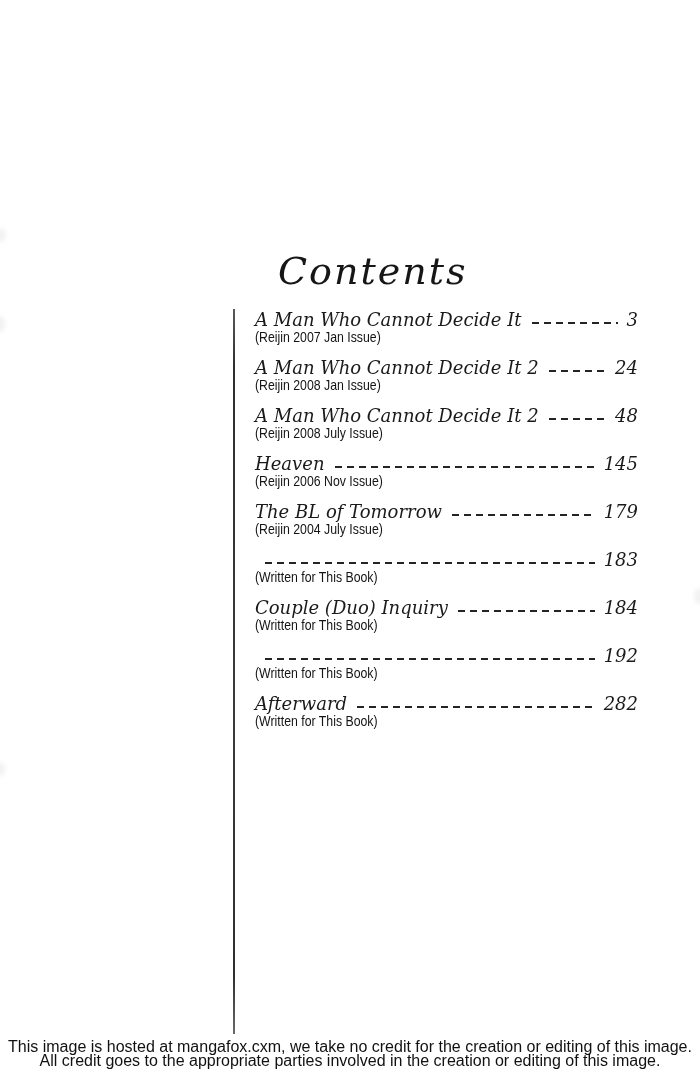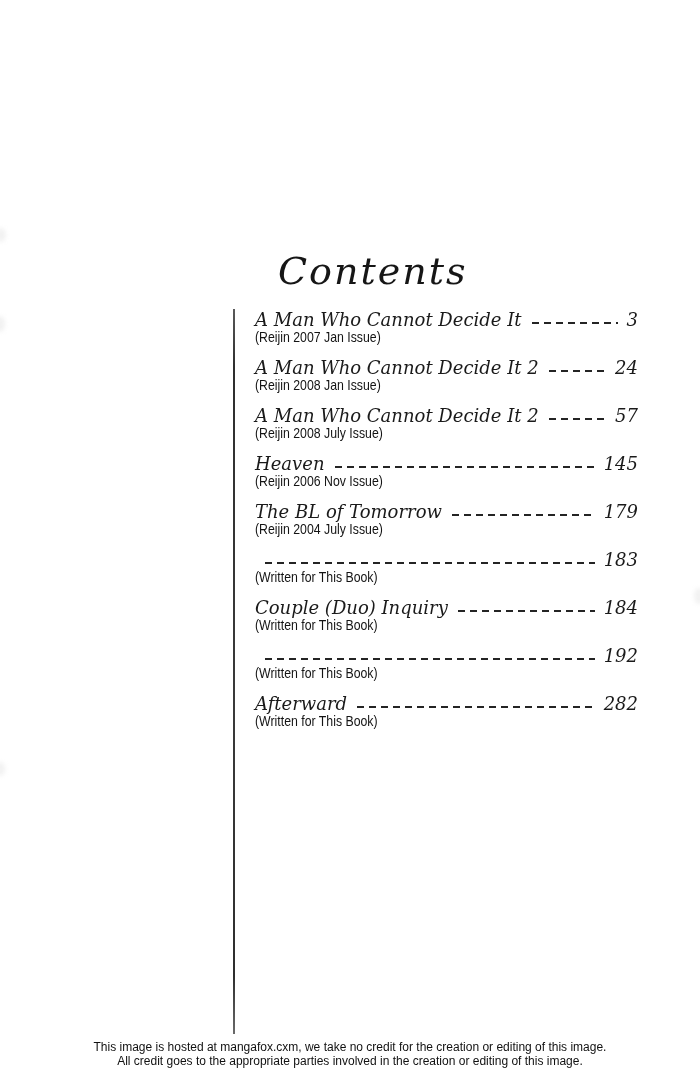--- a/index.html
+++ b/index.html
@@ -102,21 +102,21 @@
     margin-top: 0px;
   }
 
   .footer-note {
     position: absolute;
     left: 0;
     bottom: 4px;
     width: 100%;
     text-align: center;
     font-family: "Liberation Sans", sans-serif;
-    font-size: 12px;
+    font-size: 16px;
     line-height: 14px;
     color: #111111;
   }
 </style>
 </head>
 <body>
 
 <div class="page">
 
   <div class="smudge s1"></div>
@@ -145,21 +145,21 @@
         <span class="dash-leader"></span>
         <span class="entry-page">24</span>
       </div>
       <div class="entry-subtitle">(Reijin 2008 Jan Issue)</div>
     </div>
 
     <div class="toc-entry">
       <div class="entry-line">
         <span class="entry-title">A Man Who Cannot Decide It 2</span>
         <span class="dash-leader"></span>
-        <span class="entry-page">57</span>
+        <span class="entry-page">48</span>
       </div>
       <div class="entry-subtitle">(Reijin 2008 July Issue)</div>
     </div>
 
     <div class="toc-entry">
       <div class="entry-line">
         <span class="entry-title">Heaven</span>
         <span class="dash-leader"></span>
         <span class="entry-page">145</span>
       </div>

